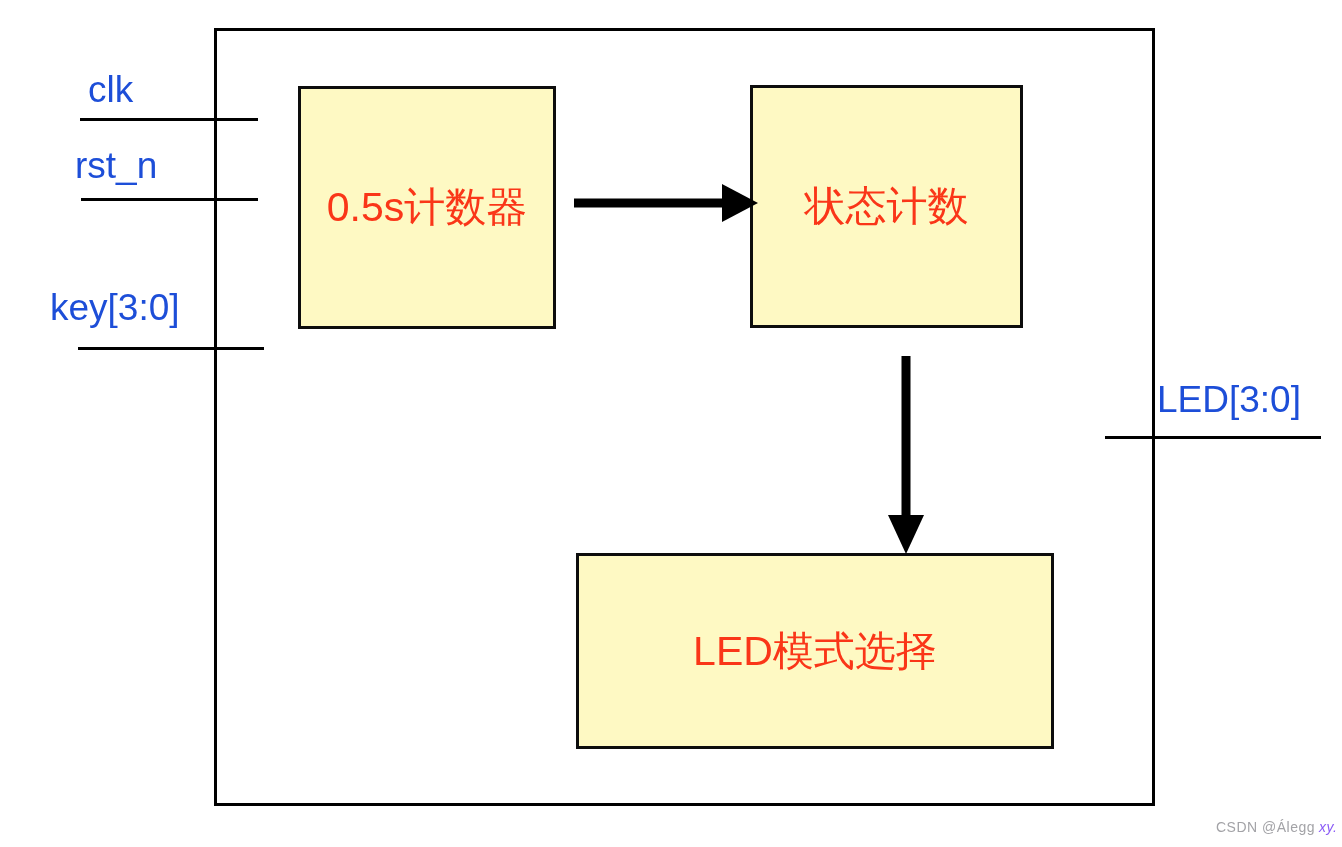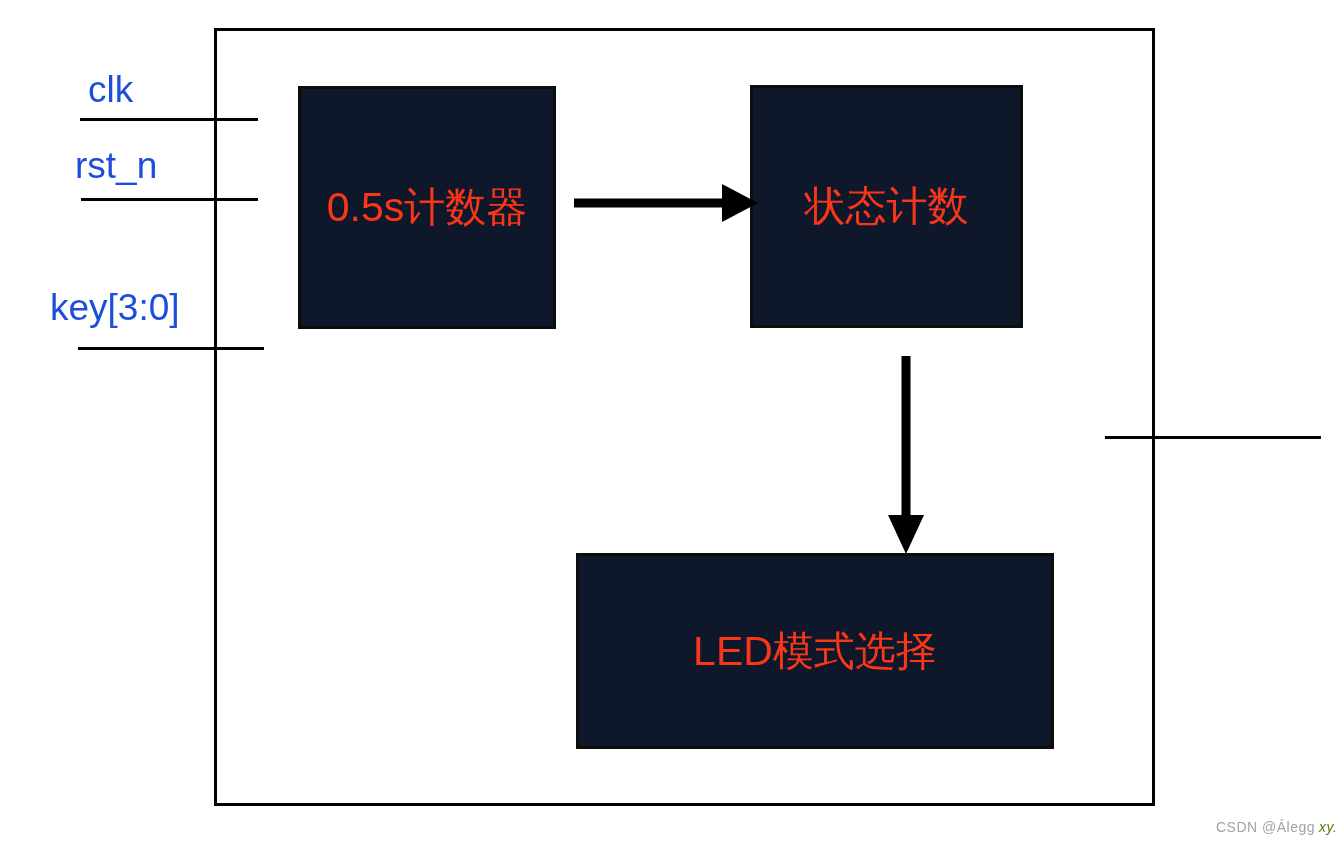--- a/index.html
+++ b/index.html
@@ -22,21 +22,21 @@
     width: 941px;
     height: 778px;
     border: 3px solid #000000;
     box-sizing: border-box;
     background: transparent;
   }
   .block {
     position: absolute;
     border: 3px solid #0d0d0d;
     box-sizing: border-box;
-    background: #0f172a;
+    background: #fef9c3;
     display: flex;
     align-items: center;
     justify-content: center;
   }
   .block-label {
     color: #fa3618;
     font-size: 41px;
     white-space: nowrap;
   }
   .block-counter { left: 298px; top: 86px;  width: 258px; height: 243px; }
@@ -78,21 +78,21 @@
     position: absolute;
     left: 1216px;
     top: 819px;
     font-size: 14px;
     color: #a3a3a7;
     white-space: nowrap;
     letter-spacing: 0.5px;
   }
   .watermark .suffix {
     font-style: italic;
-    color: #4d7c0f;
+    color: #8b5cf6;
     margin-left: 4px;
   }
 </style>
 </head>
 <body>
 
 <div class="canvas">
 
   <div class="outer-box"></div>
 
@@ -110,20 +110,21 @@
 
   <div class="port-line line-clk"></div>
   <div class="port-line line-rst"></div>
   <div class="port-line line-key"></div>
 
   <div class="port-line line-led"></div>
 
   <div class="port-label label-clk">clk</div>
   <div class="port-label label-rst">rst_n</div>
   <div class="port-label label-key">key[3:0]</div>
+  <div class="port-label label-led">LED[3:0]</div>
 
   <svg class="arrow-layer" viewBox="0 0 1342 847" xmlns="http://www.w3.org/2000/svg">
     <g>
       <line x1="574" y1="203" x2="727" y2="203" stroke="#000000" stroke-width="9"></line>
       <polygon points="722,184 758,203 722,222" fill="#000000"></polygon>
     </g>
     <g>
       <line x1="906" y1="356" x2="906" y2="521" stroke="#000000" stroke-width="9"></line>
       <polygon points="888,515 924,515 906,554" fill="#000000"></polygon>
     </g>

